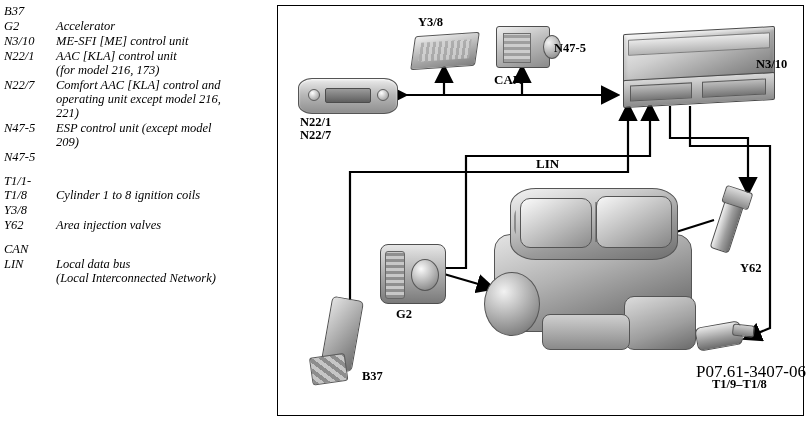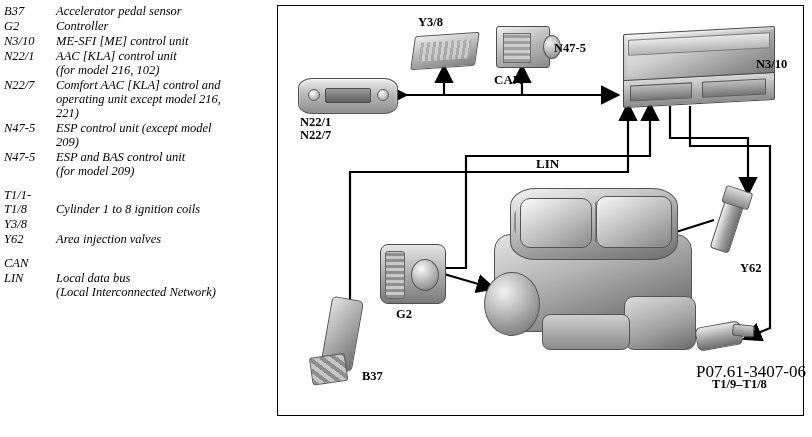--- a/index.html
+++ b/index.html
@@ -137,50 +137,47 @@
   .code{position:absolute;right:6px;bottom:4px;font-family:"Liberation Serif",serif;font-size:17px;}
 </style>
 </head>
 <body>
 
 <div id="root">
 
   <div class="legend">
     <div class="legend-row">
       <div class="legend-code">B37</div>
-      <div class="legend-desc">Accelerator pedal sensor</div>
     </div>
     <div class="legend-row">
       <div class="legend-code">G2</div>
-      <div class="legend-desc">Controller</div>
+      <div class="legend-desc">Accelerator</div>
     </div>
     <div class="legend-row">
       <div class="legend-code">N3/10</div>
       <div class="legend-desc">ME-SFI [ME] control unit</div>
     </div>
     <div class="legend-row">
       <div class="legend-code">N22/1</div>
       <div class="legend-desc" style="white-space:pre-line">AAC [KLA] control unit
-(for model 216, 102)</div>
+(for model 216, 173)</div>
     </div>
     <div class="legend-row">
       <div class="legend-code">N22/7</div>
       <div class="legend-desc" style="white-space:pre-line">Comfort AAC [KLA] control and
 operating unit except model 216,
 221)</div>
     </div>
     <div class="legend-row">
       <div class="legend-code">N47-5</div>
       <div class="legend-desc" style="white-space:pre-line">ESP control unit (except model
 209)</div>
     </div>
     <div class="legend-row">
       <div class="legend-code">N47-5</div>
-      <div class="legend-desc" style="white-space:pre-line">ESP and BAS control unit
-(for model 209)</div>
     </div>
     <div class="legend-gap"></div>
     <div class="legend-row">
       <div class="legend-code" style="white-space:pre-line">T1/1-
 T1/8</div>
       <div class="legend-desc" style="align-self:flex-end">Cylinder 1 to 8 ignition coils</div>
     </div>
     <div class="legend-row">
       <div class="legend-code">Y3/8</div>
     </div>

